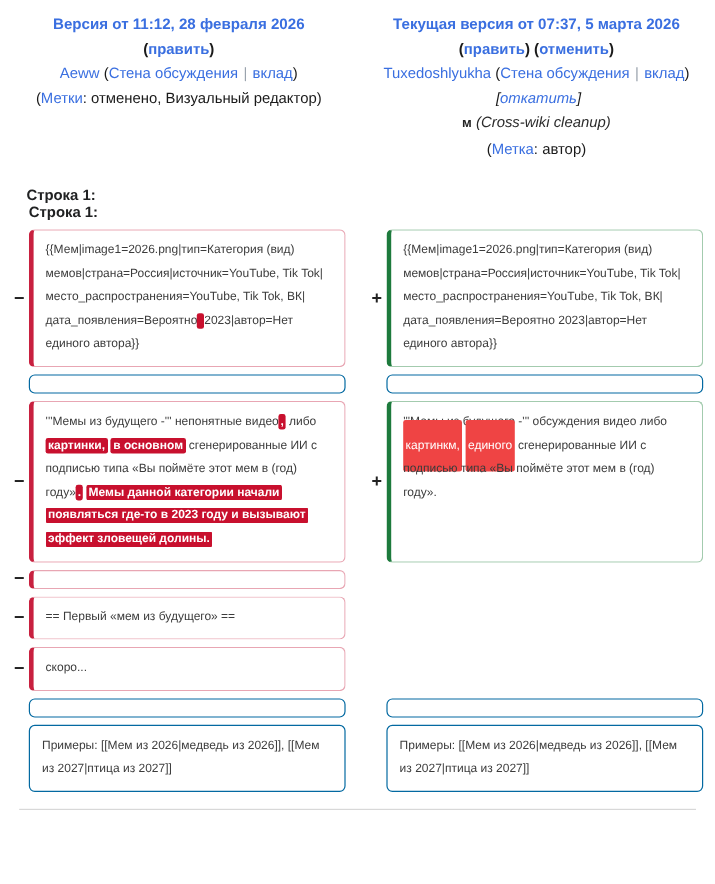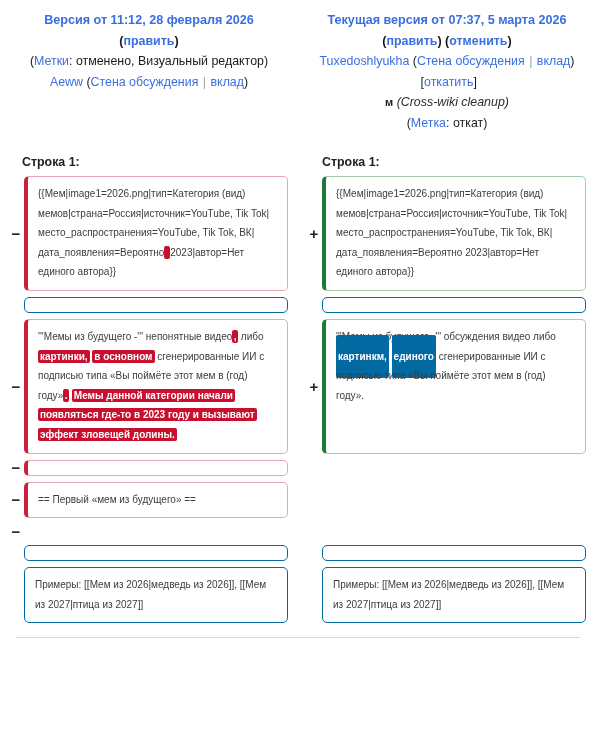--- a/index.html
+++ b/index.html
@@ -59,27 +59,29 @@
     font-weight: bold;
     font-size: 11px;
     color: #222;
   }
   .comment-italic {
     font-style: italic;
     color: #2b2b2b;
   }
   .rollback-wrap {
     white-space: nowrap;
+    font-style: italic;
   }
 
   
   .line-head-row {
     display: flex;
     width: 100%;
     margin-top: 22px;
+    flex-direction: column;
   }
   .line-head-cell {
     width: 50%;
     box-sizing: border-box;
     font-weight: bold;
     font-size: 12.4px;
     color: #202122;
   }
   .line-head-cell.left  { padding-left: 22px; }
   .line-head-cell.right { padding-left: 24px; }
@@ -151,23 +153,23 @@
   .hl-del {
     background: #c8102e;
     color: #ffffff;
     font-weight: bold;
     border-radius: 2px;
     padding: 1px 2px;
     box-decoration-break: clone;
     -webkit-box-decoration-break: clone;
   }
   .hl-ins {
-    background: #0369a1;
+    background: #ef4444;
     color: #ffffff;
-    font-weight: bold;
+    font-weight: normal;
     border-radius: 2px;
     padding: 16px 2px;
     box-decoration-break: clone;
     -webkit-box-decoration-break: clone;
   }
   .hl-del.tiny, .hl-ins.tiny { padding: 1px 1.5px; }
 
   .bottom-rule {
     margin: 14px 16px 0 16px;
     height: 1px;
@@ -180,27 +182,27 @@
 <div class="page">
 
   <div class="diff-header">
 
     <div class="diff-header-col">
       <div>
         <span class="rev-title">Версия от 11:12, 28 февраля 2026</span>
         <span class="rev-title paren">(</span><span class="lnk-b">править</span><span class="rev-title paren">)</span>
       </div>
       <div>
-        <span>(</span><span class="lnk">Метки</span><span>: отменено, Визуальный редактор</span><span>)</span>
-      </div>
-      <div>
         <span class="lnk">Aeww</span>
         <span>(</span><span class="lnk">Стена обсуждения</span>
         <span class="sep-pipe">|</span>
         <span class="lnk">вклад</span><span>)</span>
+      </div>
+      <div>
+        <span>(</span><span class="lnk">Метки</span><span>: отменено, Визуальный редактор</span><span>)</span>
       </div>
     </div>
 
     <div class="diff-header-col">
       <div>
         <span class="rev-title">Текущая версия от 07:37, 5 марта 2026</span>
         <span class="rev-title paren">(</span><span class="lnk-b">править</span><span class="rev-title paren">)</span>
         <span class="rev-title paren">(</span><span class="lnk-b">отменить</span><span class="rev-title paren">)</span>
       </div>
       <div>
@@ -208,21 +210,21 @@
         <span>(</span><span class="lnk">Стена обсуждения</span>
         <span class="sep-pipe">|</span>
         <span class="lnk">вклад</span><span>)</span>
         <span class="rollback-wrap">&nbsp;<span>[</span><span class="lnk">откатить</span><span>]</span></span>
       </div>
       <div>
         <span class="minor-flag">м</span>
         <span class="comment-italic">(Cross-wiki cleanup)</span>
       </div>
       <div>
-        <span>(</span><span class="lnk">Метка</span><span>: откат</span><span>)</span>
+        <span>(</span><span class="lnk">Метка</span><span>: автор</span><span>)</span>
       </div>
     </div>
   </div>
 
   <div class="line-head-row">
     <div class="line-head-cell left">Строка 1:</div>
     <div class="line-head-cell right">Строка 1:</div>
   </div>
 
   <div class="diff-body">
@@ -278,20 +280,21 @@
       </div>
       <div class="diff-side">
         <div class="marker invisible"></div>
         <div class="cell blank-side"></div>
       </div>
     </div>
 
     <div class="diff-row">
       <div class="diff-side">
         <div class="marker">−</div>
+        <div class="cell del">скоро...</div>
       </div>
       <div class="diff-side">
         <div class="marker invisible"></div>
         <div class="cell blank-side"></div>
       </div>
     </div>
 
     <div class="diff-row">
       <div class="diff-side">
         <div class="marker invisible"></div>

